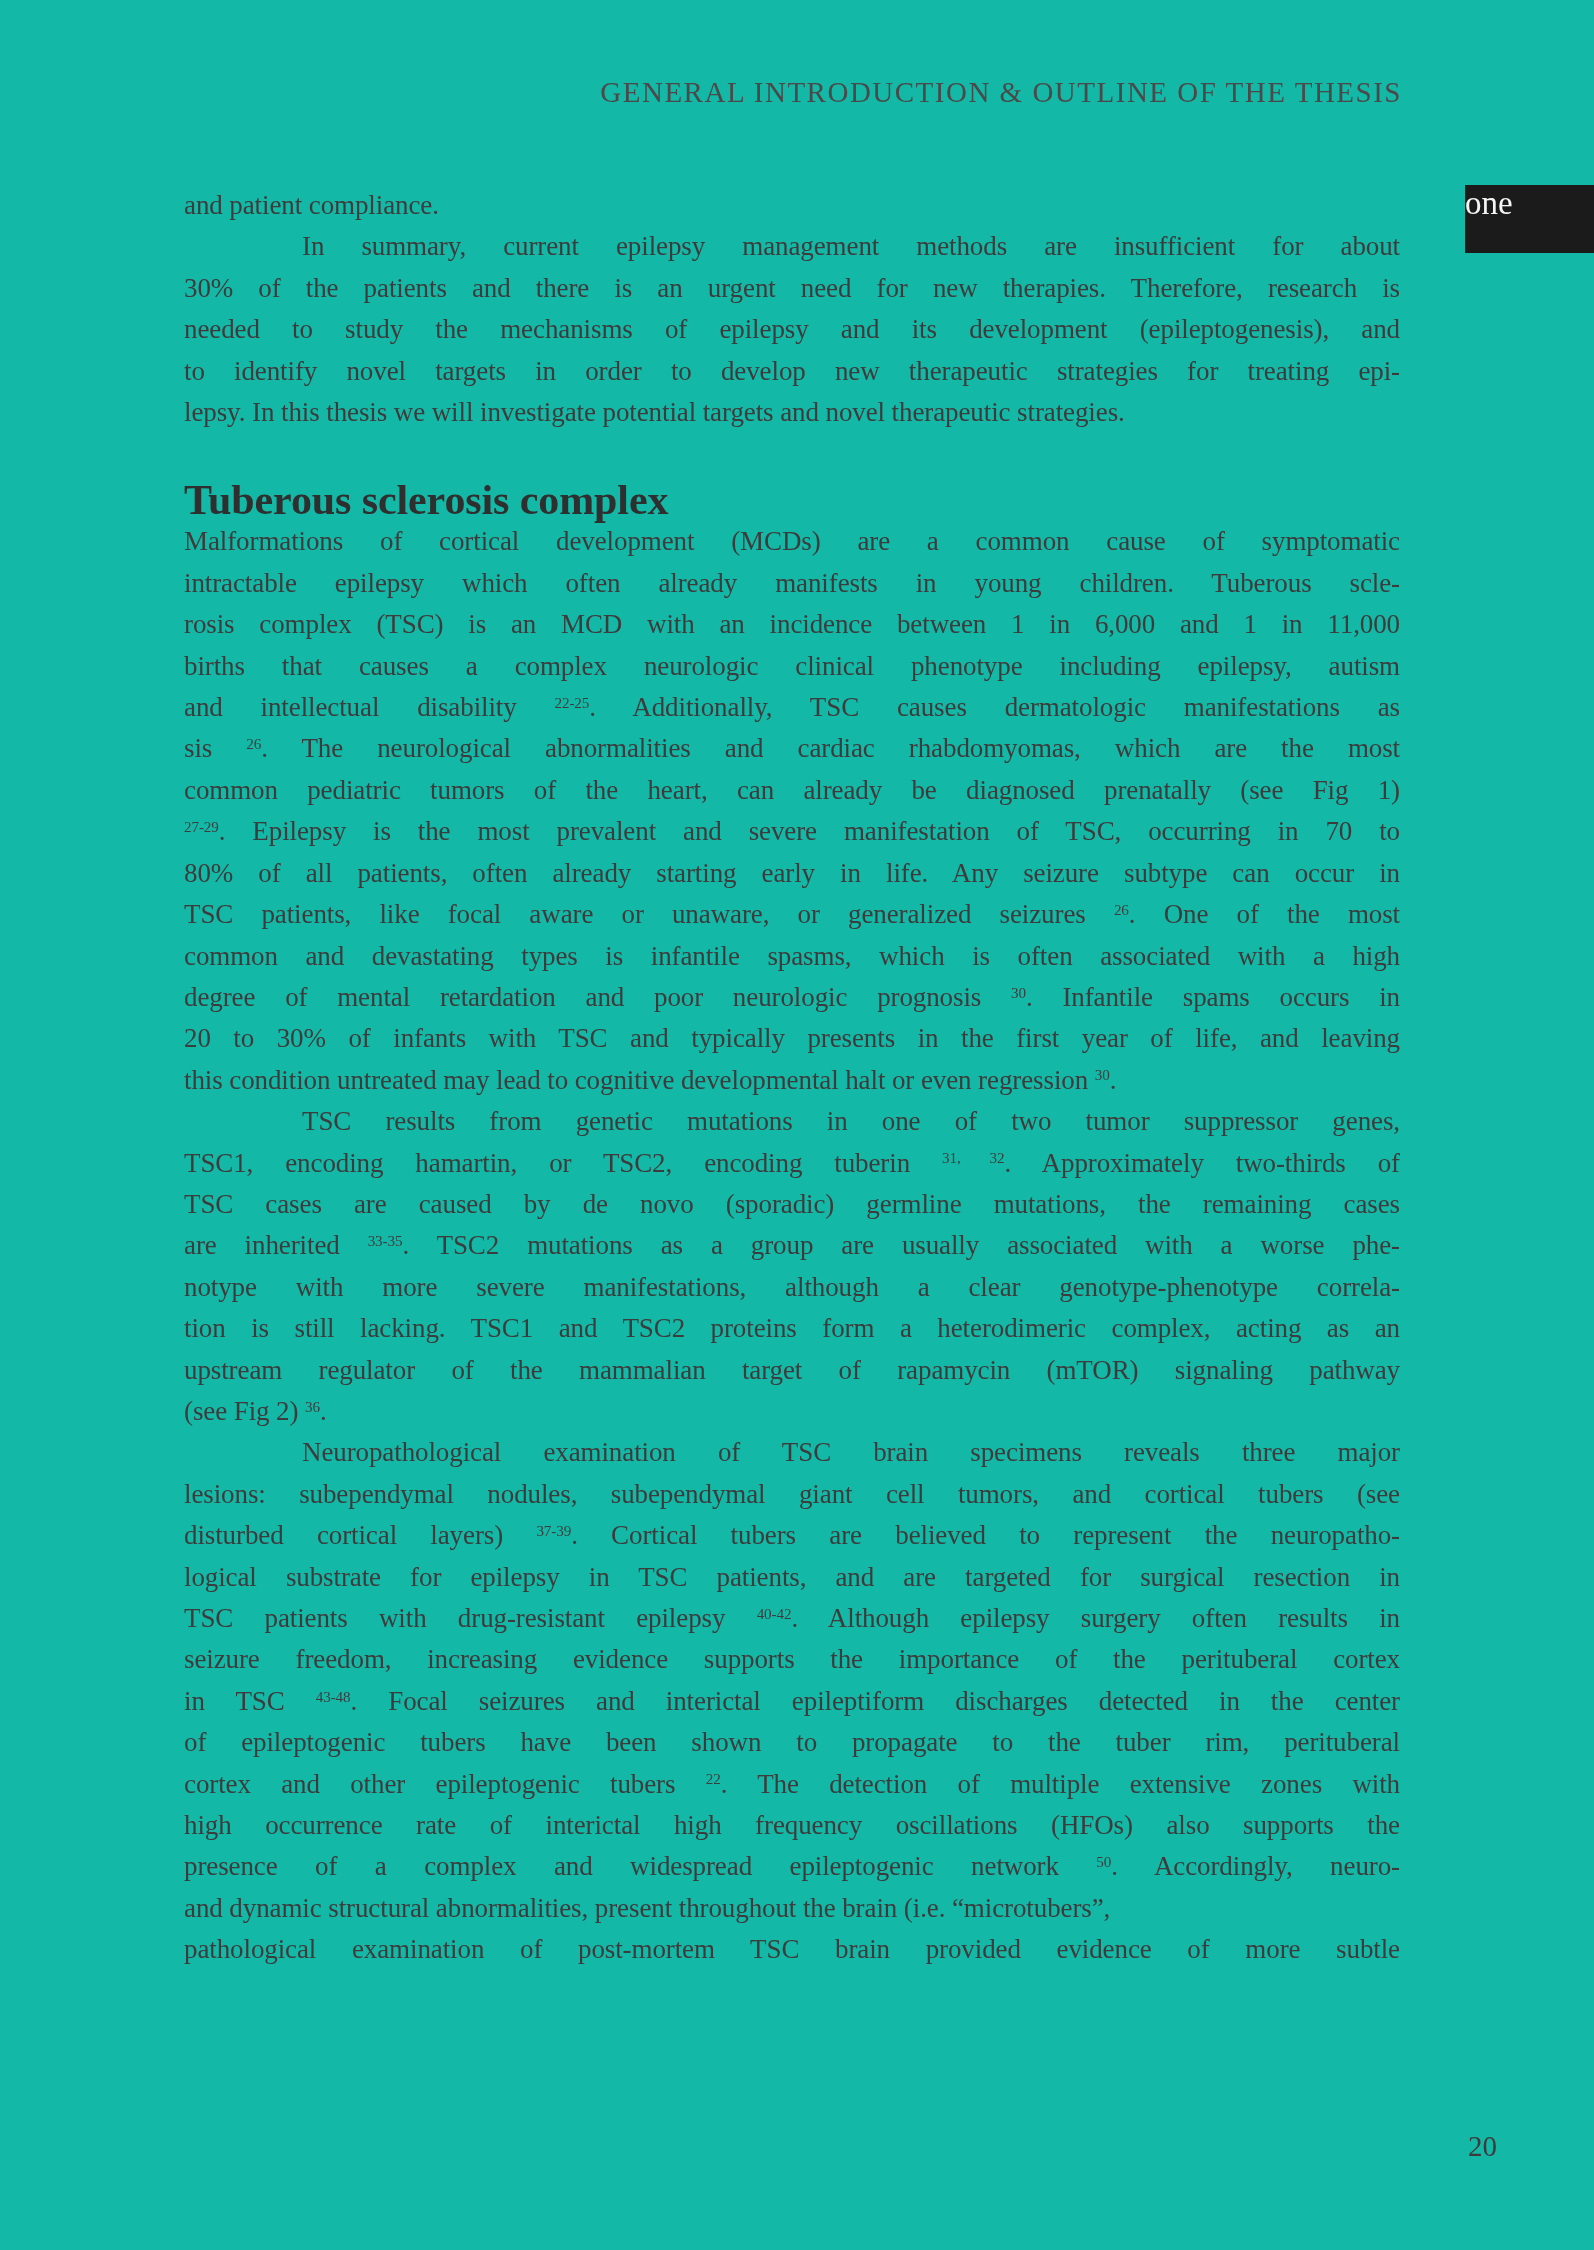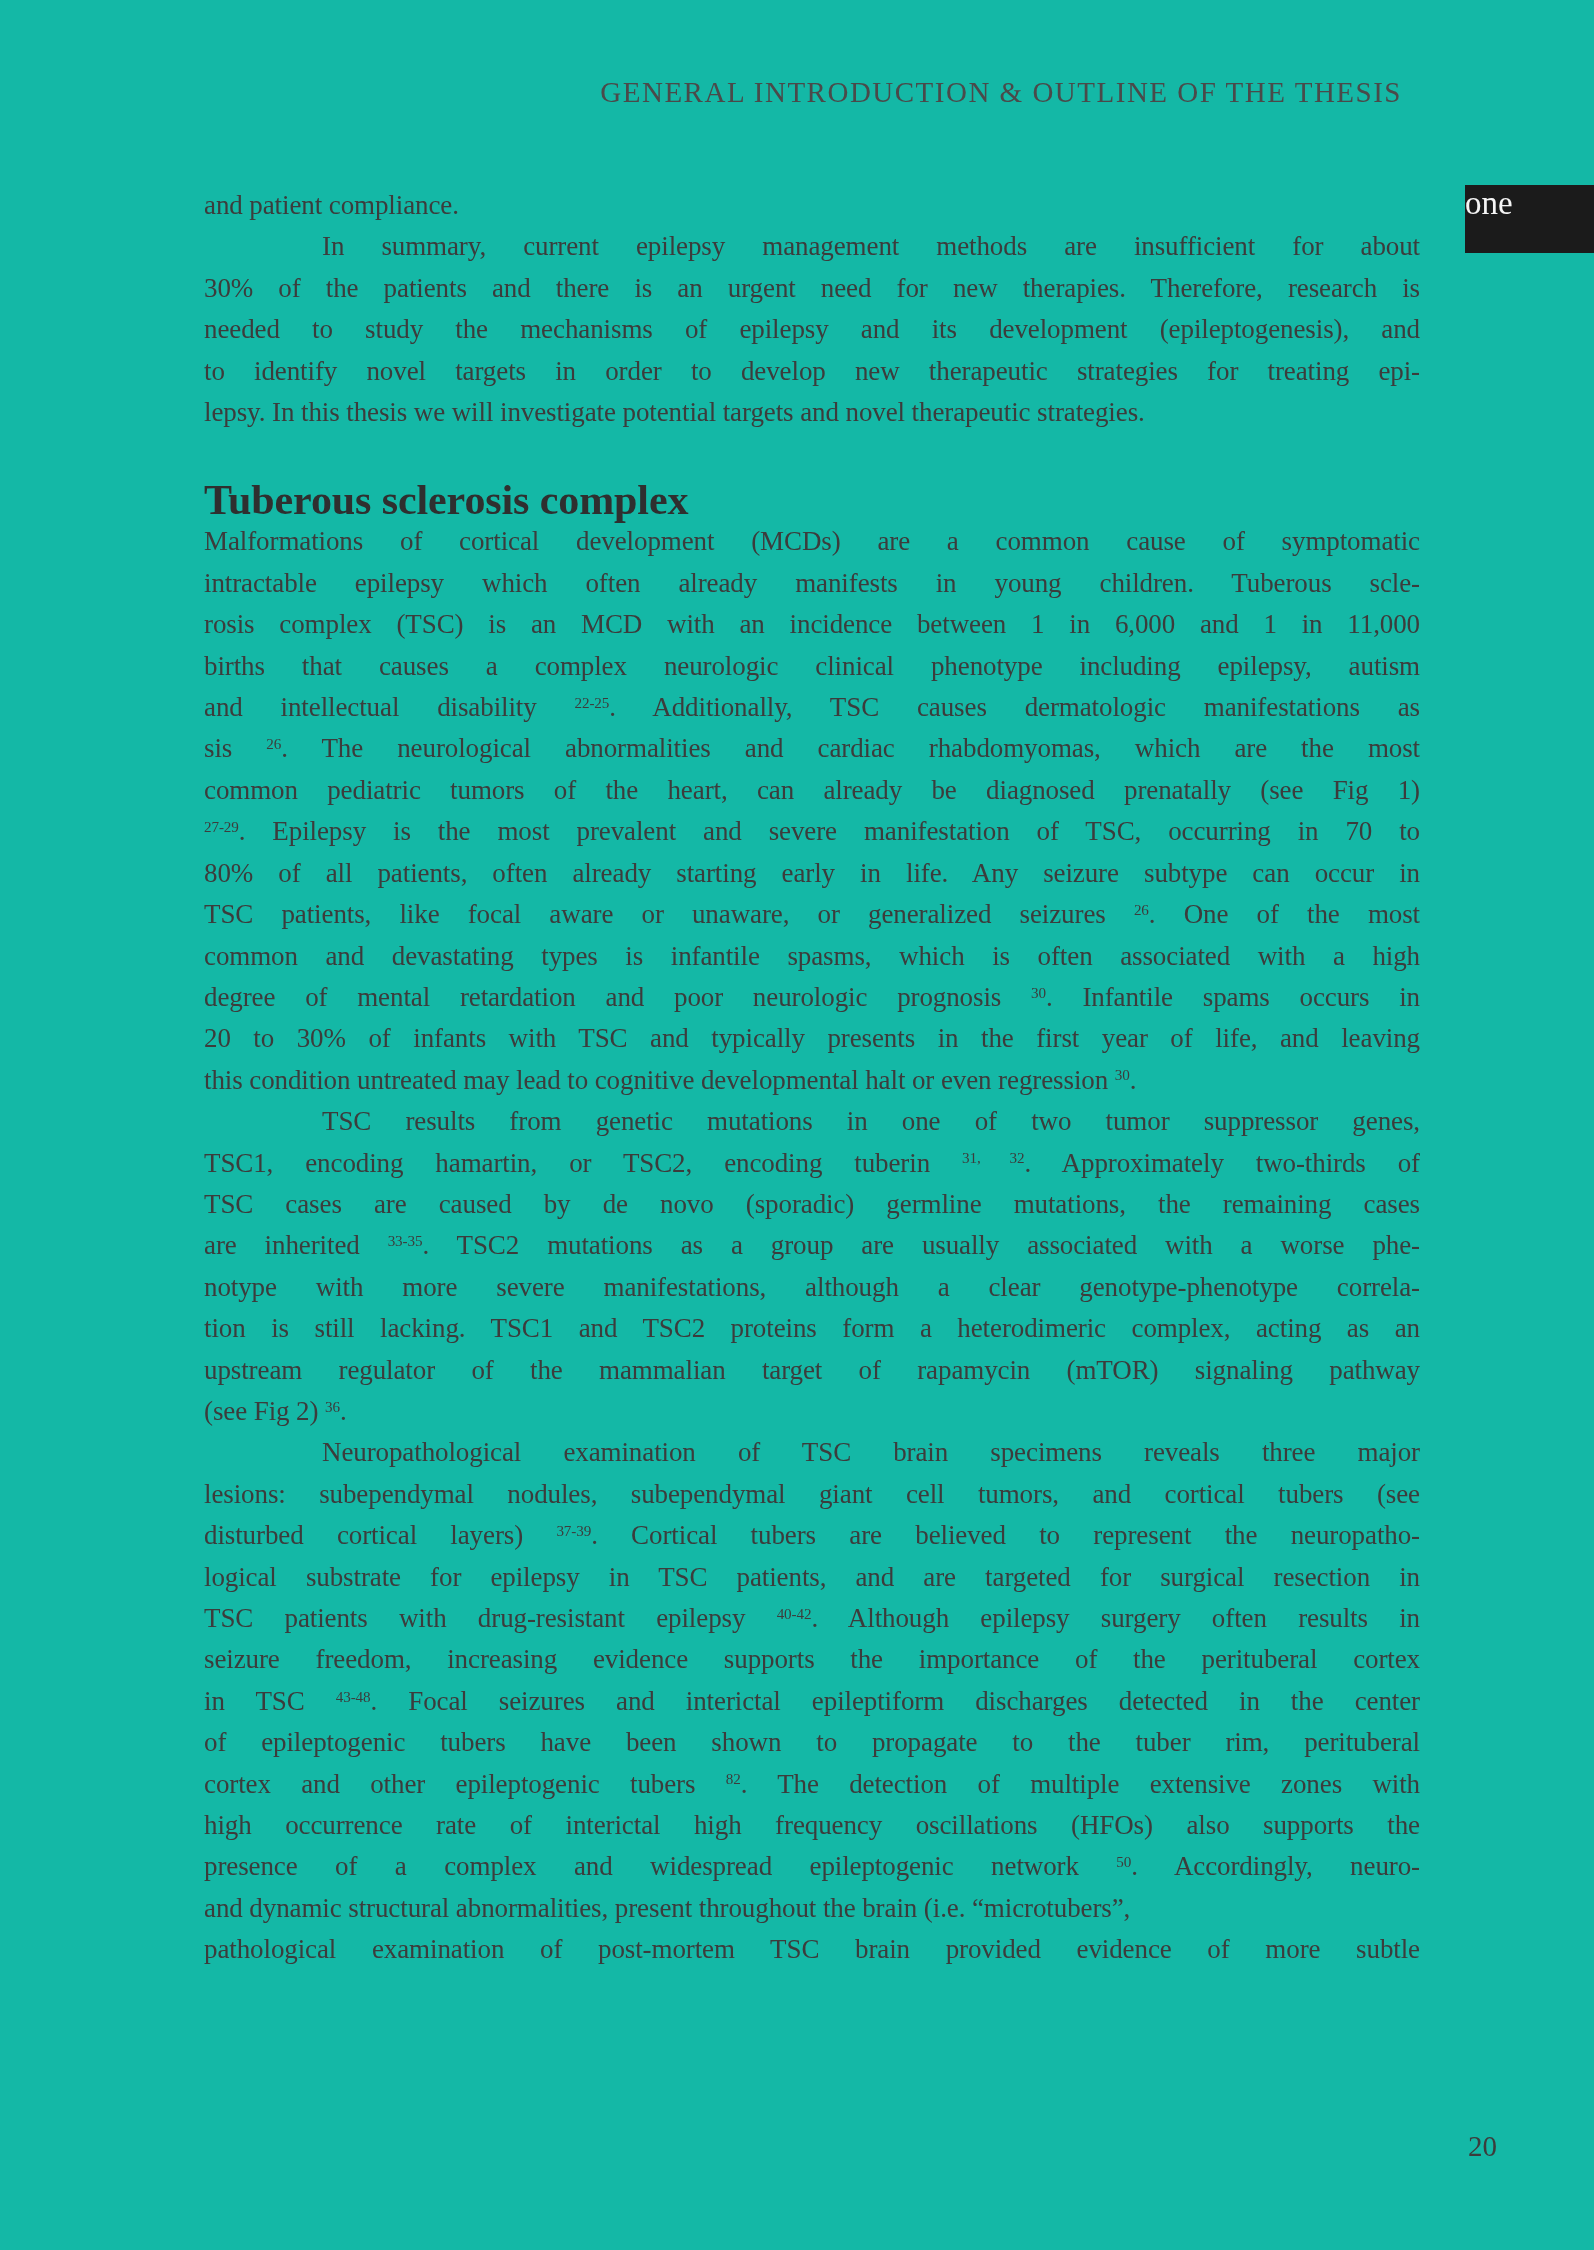--- a/index.html
+++ b/index.html
@@ -32,21 +32,21 @@
     width: 129px;
     height: 68px;
     box-sizing: border-box;
     display: flex;
     align-items: flex-start;
     font-size: 33px;
     font-weight: 300;
   }
   .text-column {
     position: absolute;
-    left: 204px;
+    left: 184px;
     top: 185px;
     width: 1216px;
     font-size: 27px;
     font-weight: 300;
     line-height: 41.4px;
     color: #3c3c3c;
     letter-spacing: -0.1px;
   }
   .paragraph { margin: 0; }
   .line {
@@ -128,21 +128,21 @@
       </div>
       <div class="paragraph">
         <div class="line indent">Neuropathological examination of TSC brain specimens reveals three major</div>
         <div class="line">lesions: subependymal nodules, subependymal giant cell tumors, and cortical tubers (see</div>
         <div class="line">disturbed cortical layers) <sup>37-39</sup>. Cortical tubers are believed to represent the neuropatho-</div>
         <div class="line">logical substrate for epilepsy in TSC patients, and are targeted for surgical resection in</div>
         <div class="line">TSC patients with drug-resistant epilepsy <sup>40-42</sup>. Although epilepsy surgery often results in</div>
         <div class="line">seizure freedom, increasing evidence supports the importance of the perituberal cortex</div>
         <div class="line">in TSC <sup>43-48</sup>. Focal seizures and interictal epileptiform discharges detected in the center</div>
         <div class="line">of epileptogenic tubers have been shown to propagate to the tuber rim, perituberal</div>
-        <div class="line">cortex and other epileptogenic tubers <sup>82</sup>. The detection of multiple extensive zones with</div>
+        <div class="line">cortex and other epileptogenic tubers <sup>22</sup>. The detection of multiple extensive zones with</div>
         <div class="line">high occurrence rate of interictal high frequency oscillations (HFOs) also supports the</div>
         <div class="line">presence of a complex and widespread epileptogenic network <sup>50</sup>. Accordingly, neuro-</div>
         <div class="line last">and dynamic structural abnormalities, present throughout the brain (i.e. “microtubers”,</div>
         <div class="line">pathological examination of post-mortem TSC brain provided evidence of more subtle</div>
       </div>
     </main>
 
   <div class="page-number">20</div>
 </div>
 

